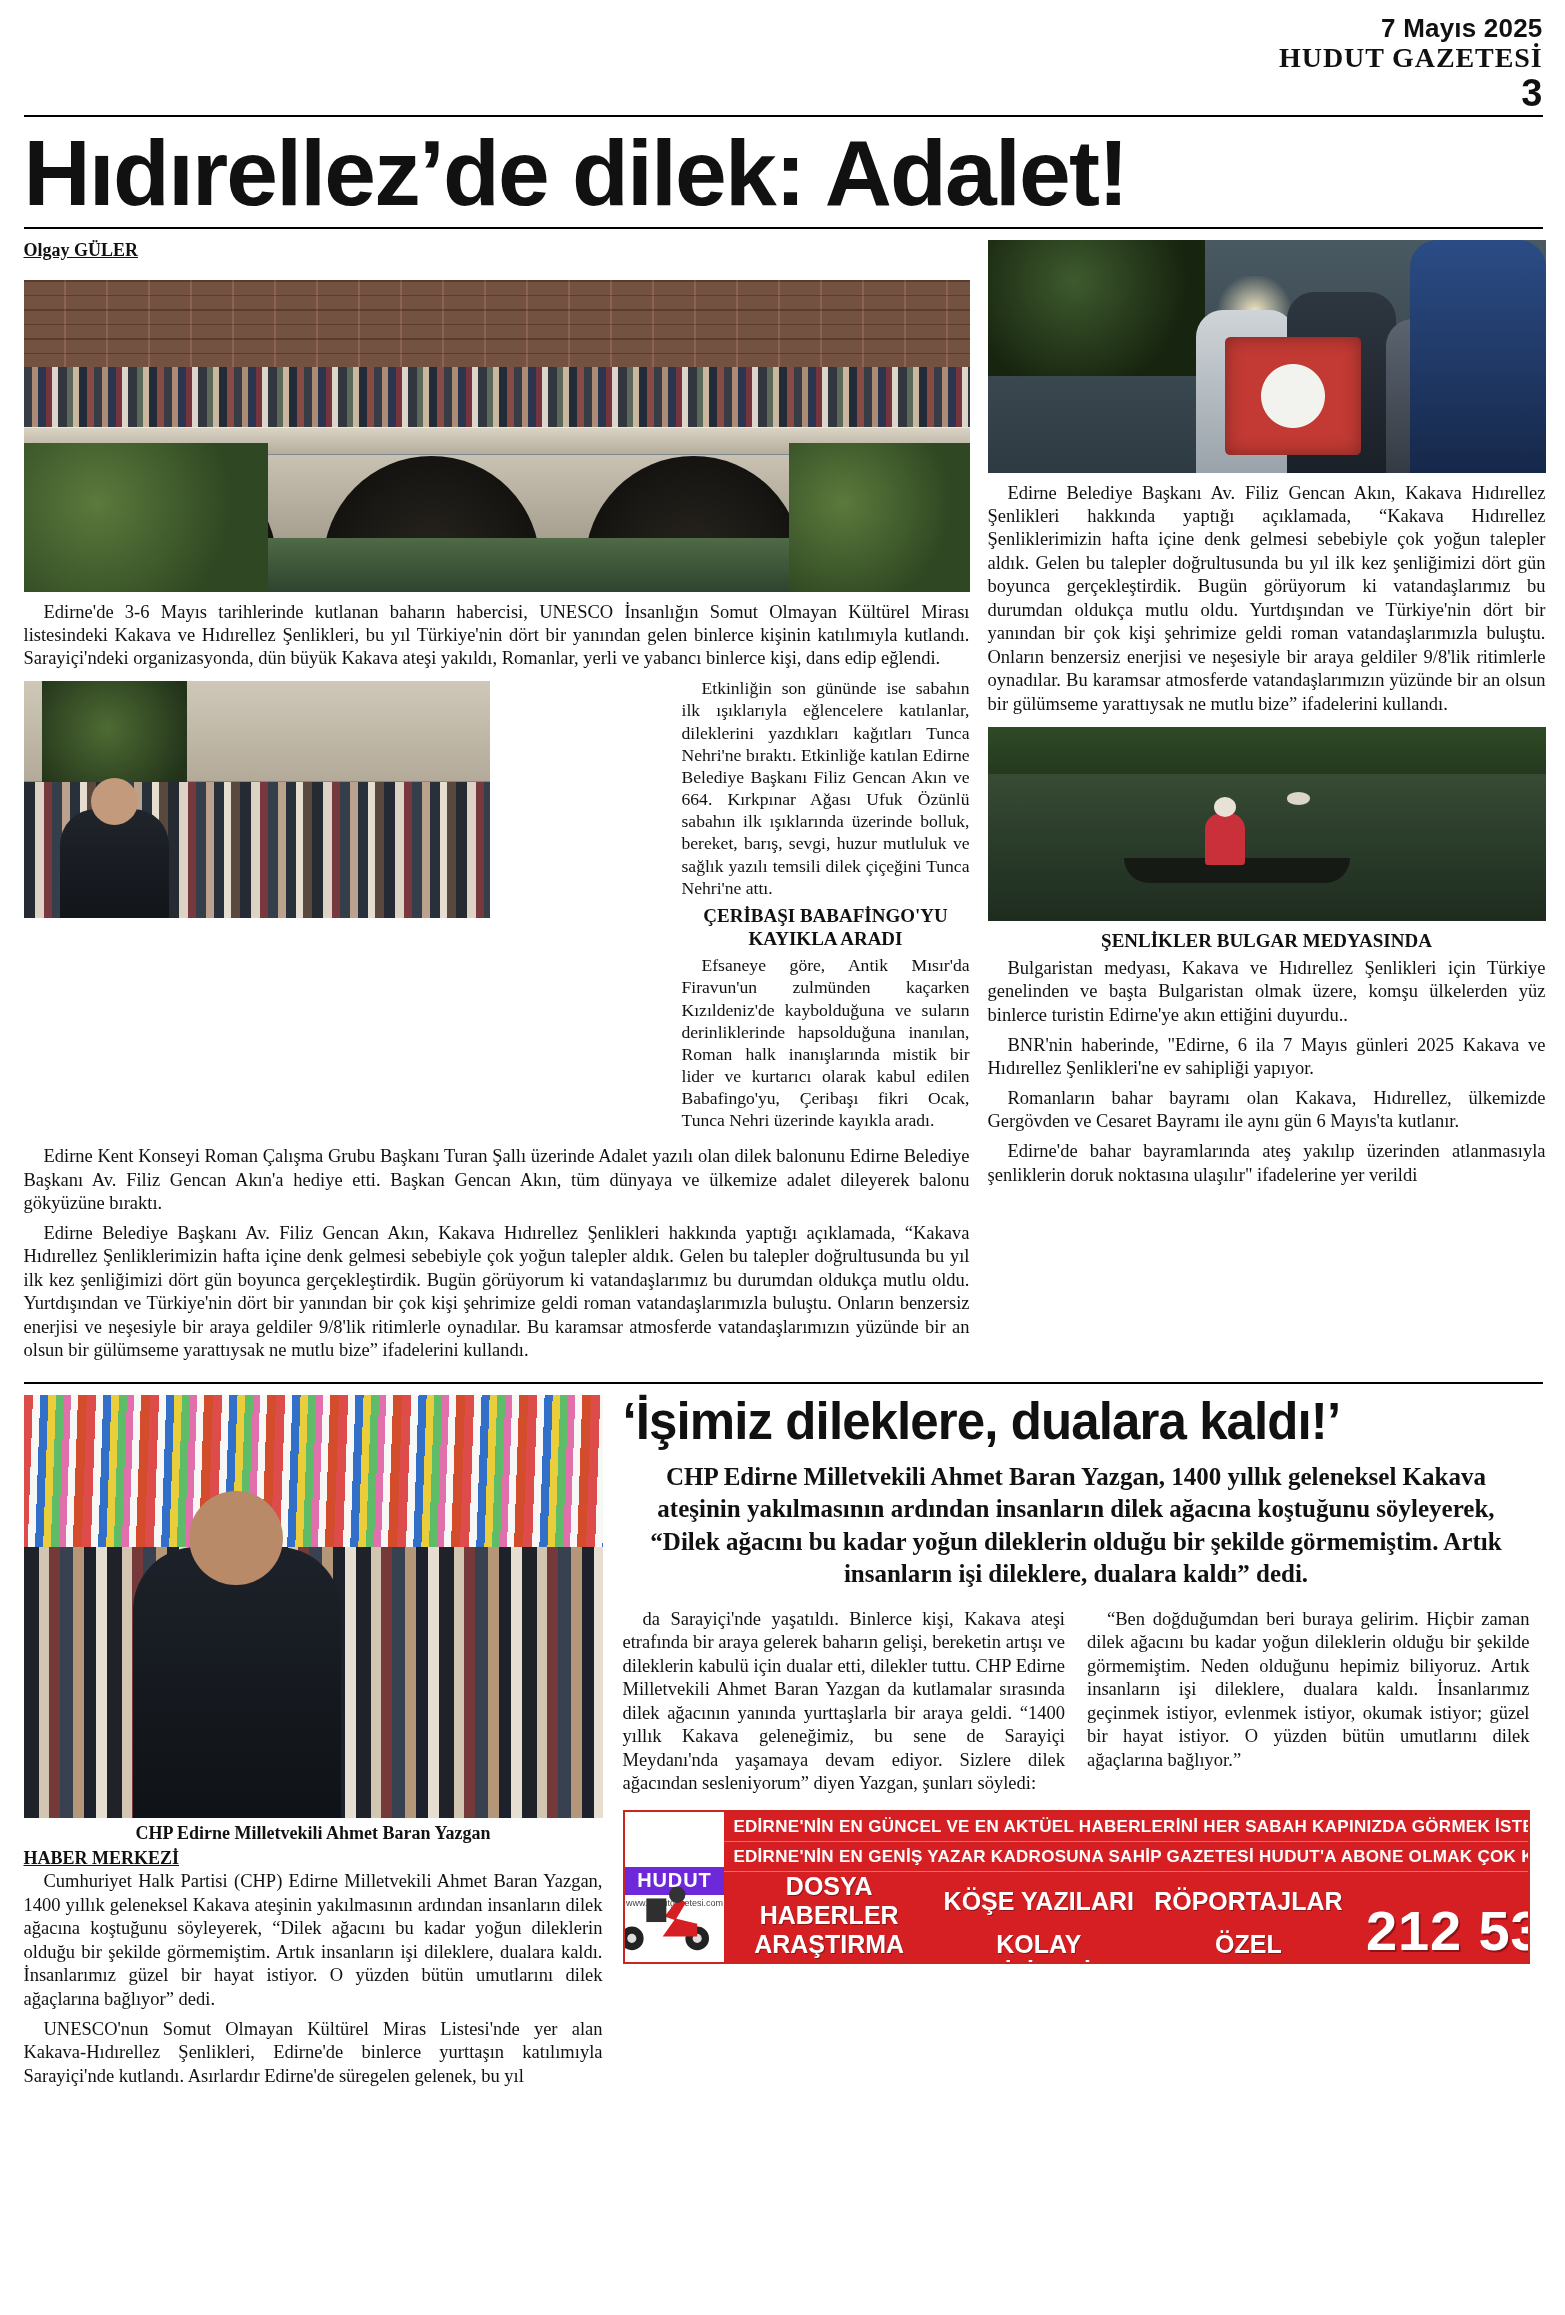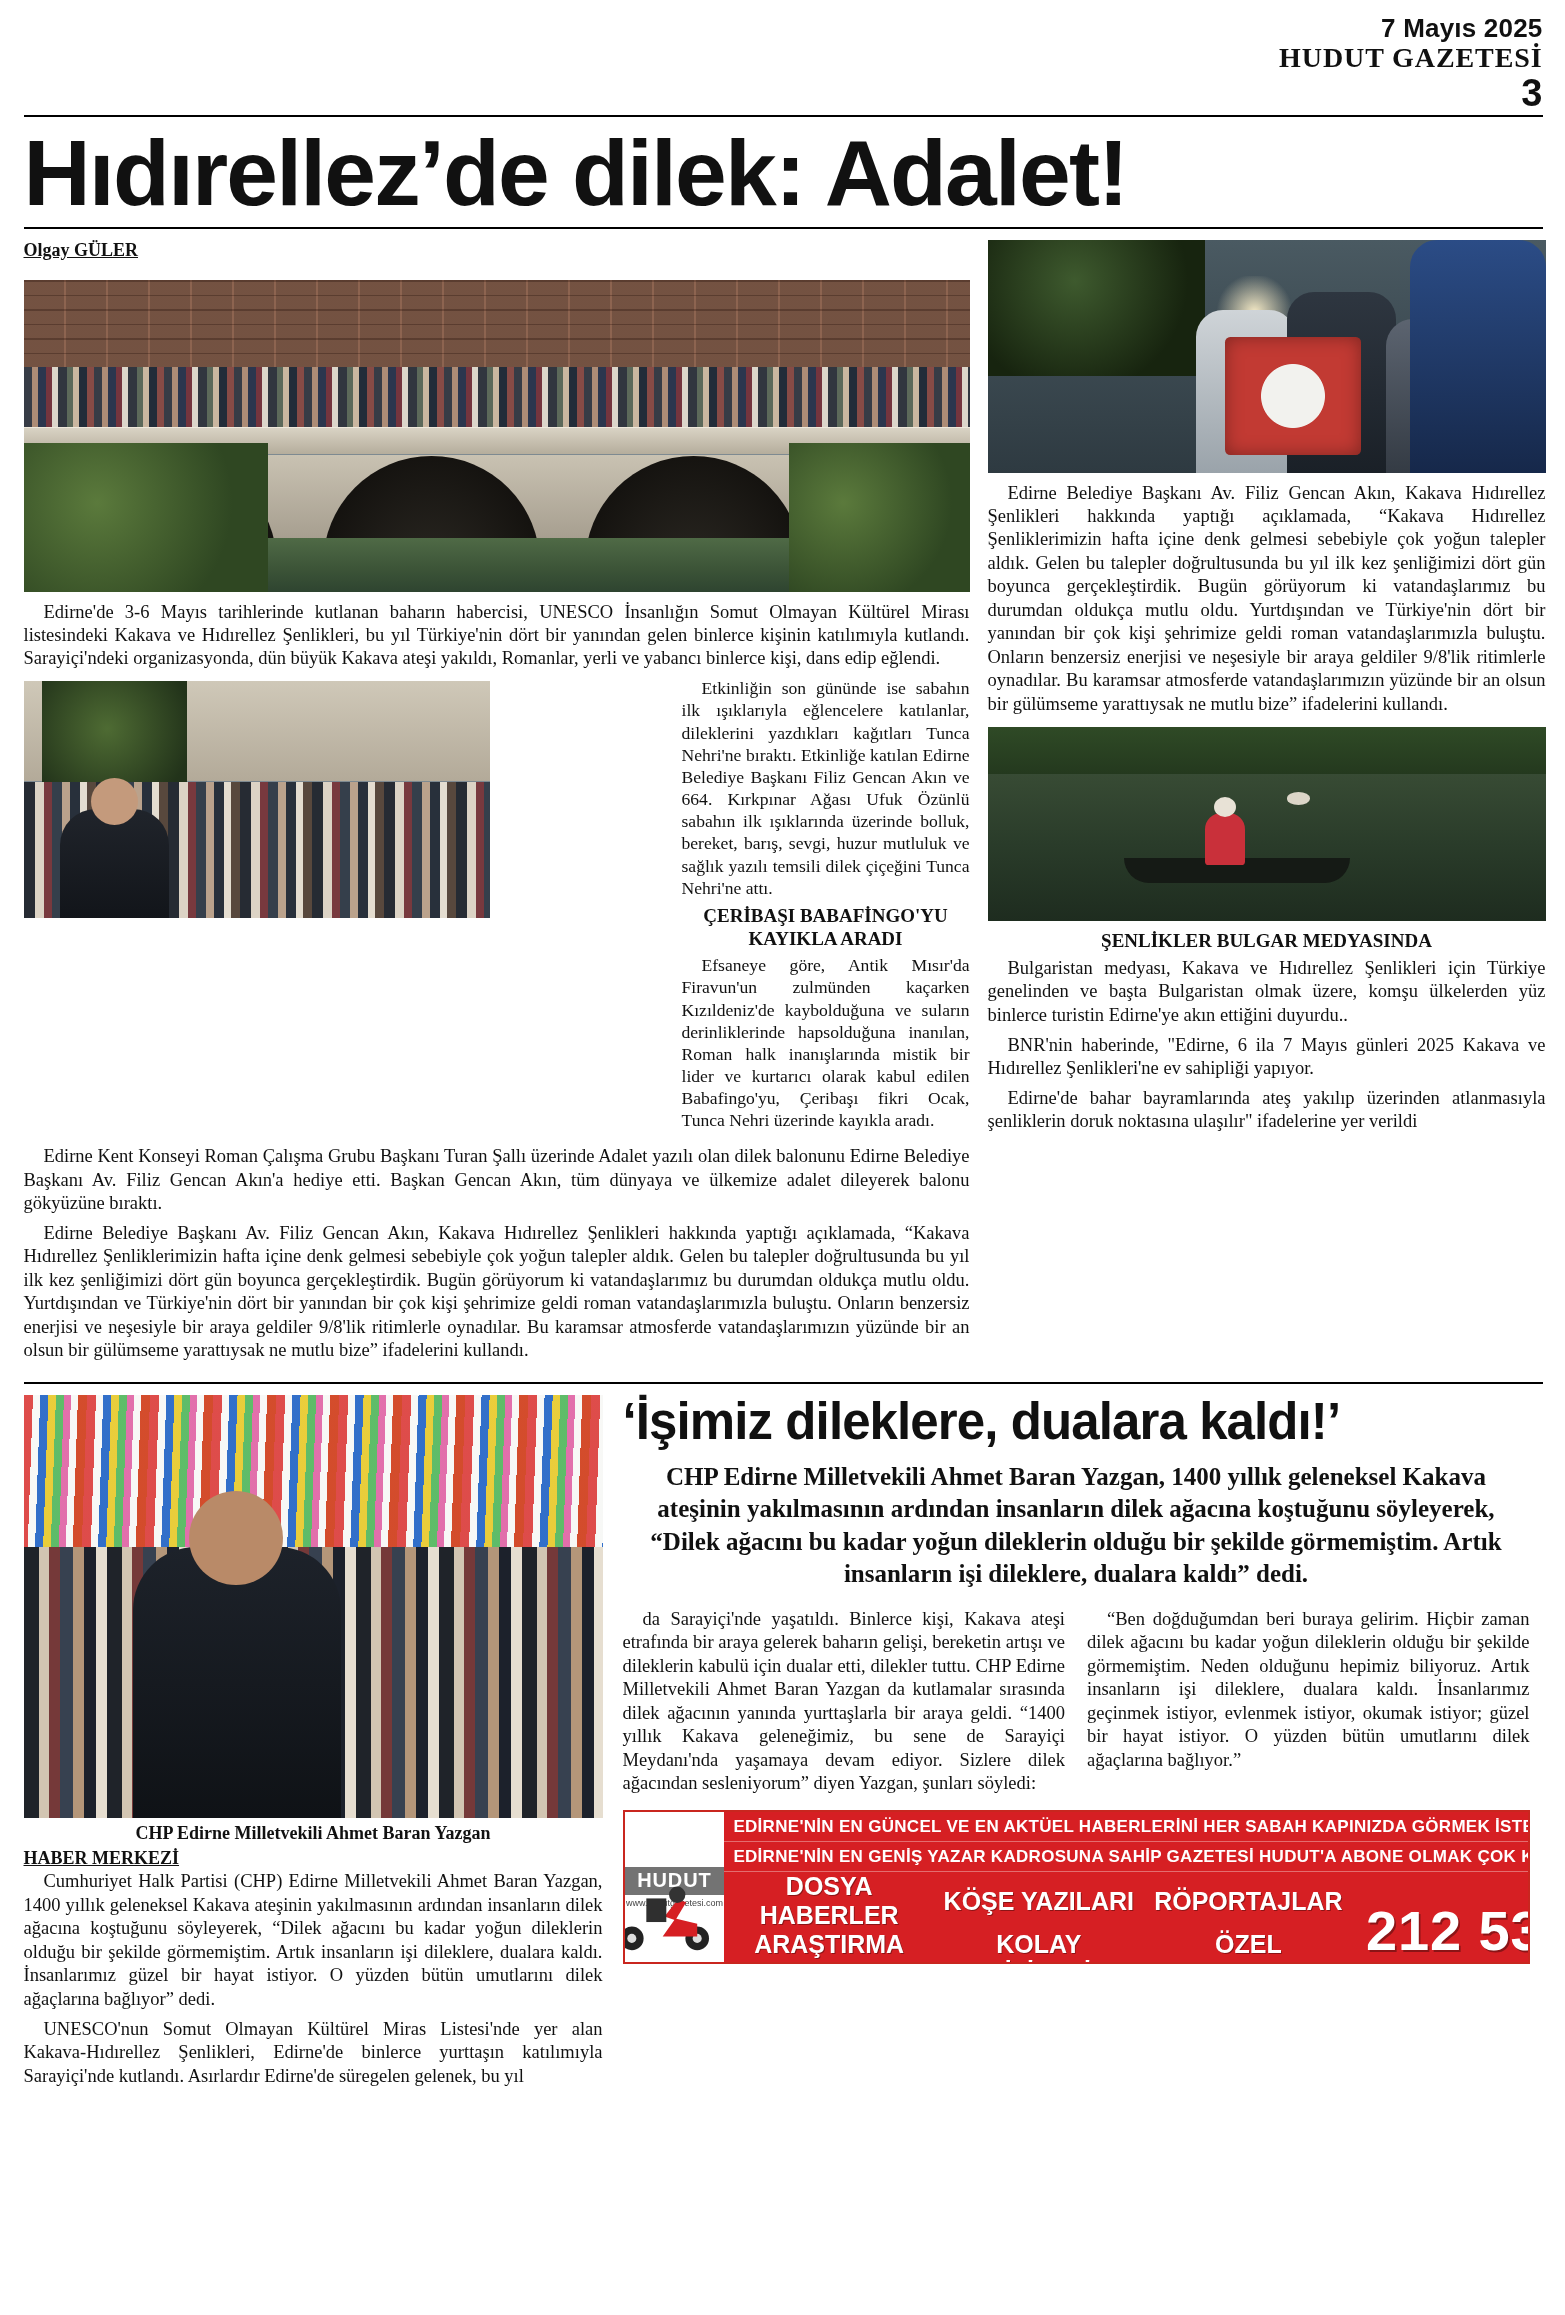--- a/index.html
+++ b/index.html
@@ -271,21 +271,21 @@
     background:#d61f23;
     height:154px;
     overflow:hidden;
   }
   .ad-logo {
     width:194px; background:#ffffff; display:flex; flex-direction:column;
     align-items:center; justify-content:center; position:relative;
   }
   .ad-logo-badge {
     font-family:"Liberation Sans", sans-serif; font-weight:bold;
-    background:#737373; color:#fff; font-size:20px; padding:2.7px 12.7px; letter-spacing:0.9px;
+    background:#6d28d9; color:#fff; font-size:20px; padding:2.7px 12.7px; letter-spacing:0.9px;
   }
   .ad-logo-sub { font-size:9px; color:#444; margin-top:2.7px; font-family:"Liberation Sans",sans-serif; }
   .scooter {
     position:absolute; right:5.4px; bottom:9px; width:109px; height:71px;
   }
   .ad-main { flex:1; display:flex; flex-direction:column; color:#fff; }
   .ad-line {
     font-family:"Liberation Sans", sans-serif; font-weight:bold;
     font-size:17px; padding:4.5px 9px; letter-spacing:0.3px;
     border-bottom:0.9px solid rgba(255,255,255,.35);
@@ -383,20 +383,21 @@
         <div class="boat-water"></div>
         <div class="boat-bank"></div>
         <div class="swimmer"></div>
         <div class="boat-hull"></div>
         <div class="boat-figure"></div>
       </div>
 
       <div class="centerhead" style="margin-top:9px;">ŞENLİKLER BULGAR MEDYASINDA</div>
       <p class="body">Bulgaristan medyası, Kakava ve Hıdırellez Şenlikleri için Türkiye genelinden ve başta Bulgaristan olmak üzere, komşu ülkelerden yüz binlerce turistin Edirne'ye akın ettiğini duyurdu..</p>
       <p class="body">BNR'nin haberinde, "Edirne, 6 ila 7 Mayıs günleri 2025 Kakava ve Hıdırellez Şenlikleri'ne ev sahipliği yapıyor.</p>
+      <p class="body">Romanların bahar bayramı olan Kakava, Hıdırellez, ülkemizde Gergövden ve Cesaret Bayramı ile aynı gün 6 Mayıs'ta kutlanır.</p>
       <p class="body">Edirne'de bahar bayramlarında ateş yakılıp üzerinden atlanmasıyla şenliklerin doruk noktasına ulaşılır" ifadelerine yer verildi</p>
     </div>
   </div>
 
   <div class="bottom-area">
 
     <div class="bl">
 
       <div class="photo photo-ribbons">
         <div class="rb-bg"></div>

